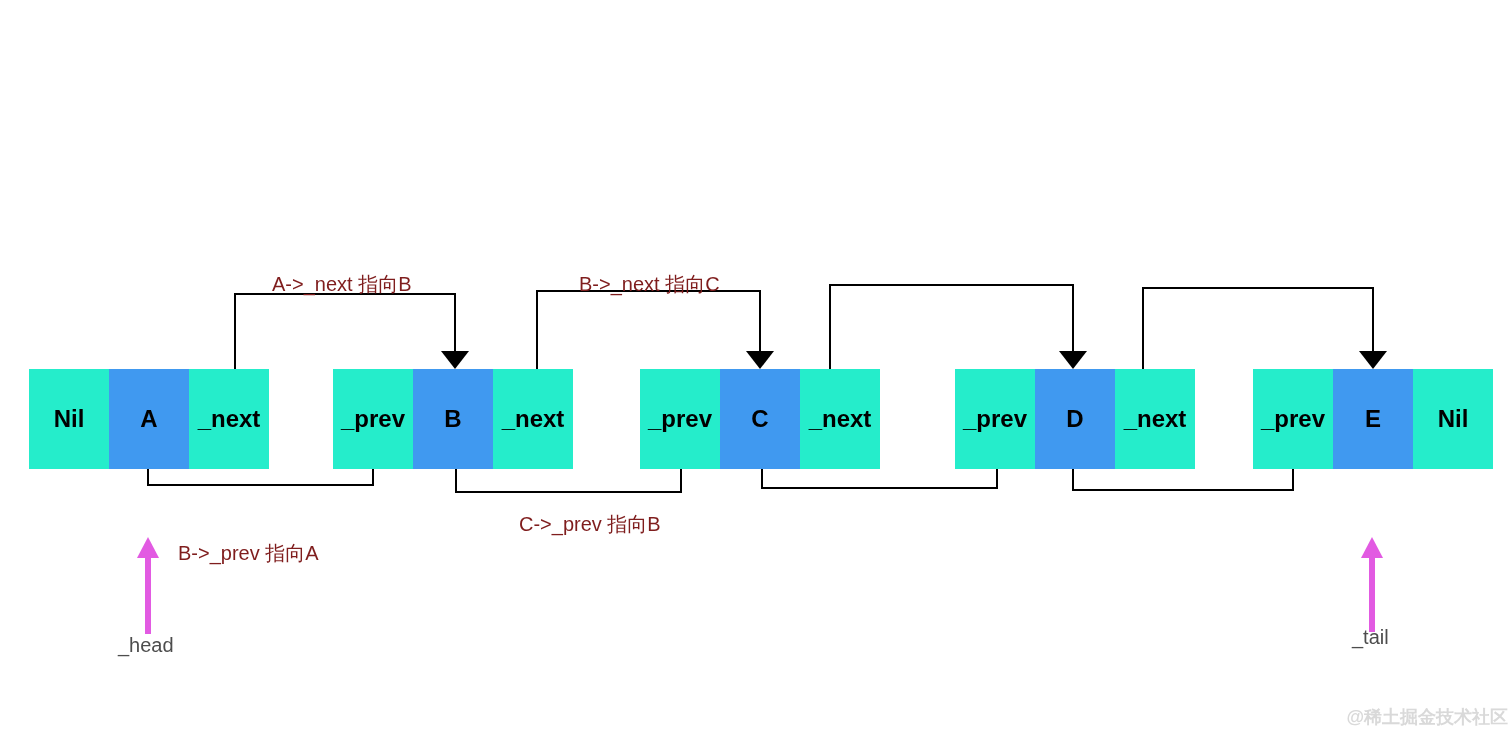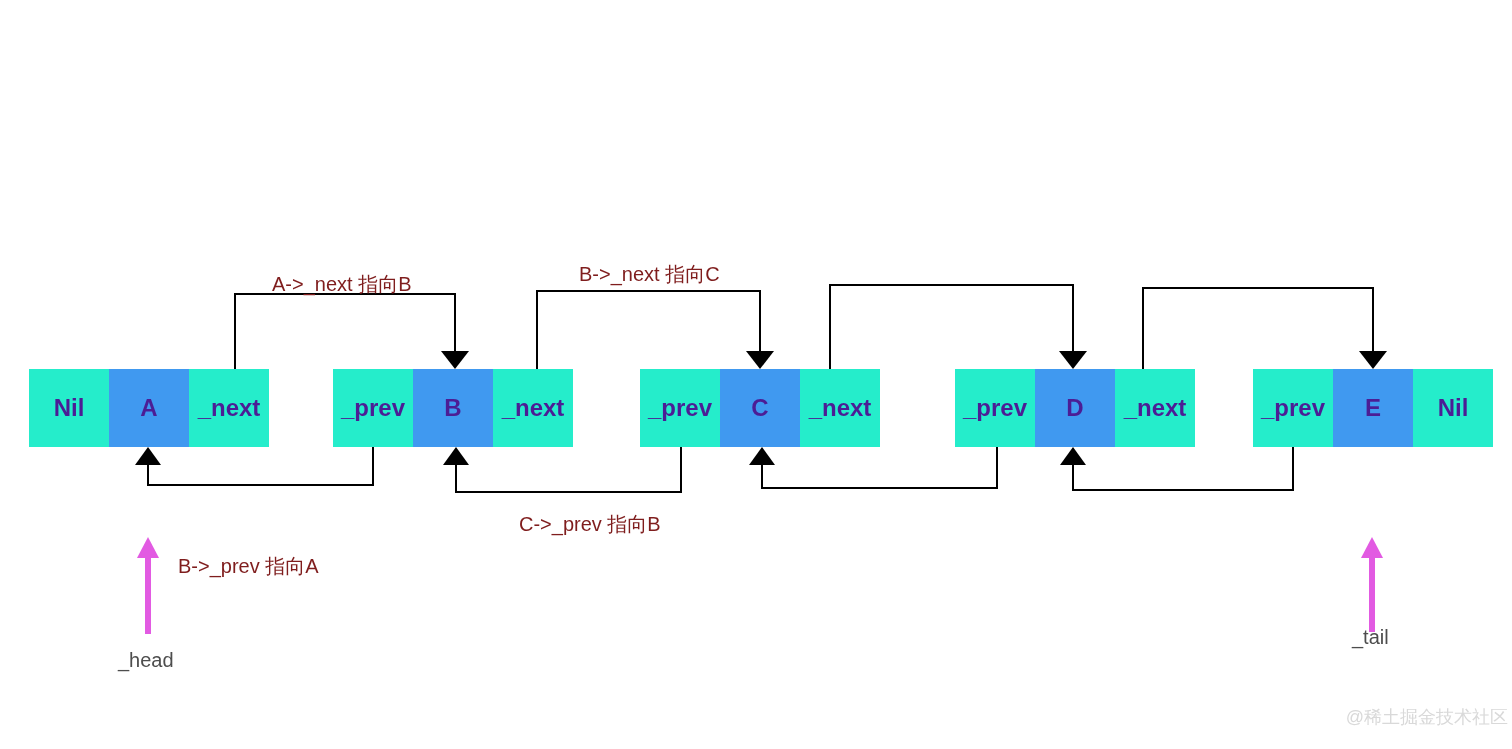--- a/index.html
+++ b/index.html
@@ -3,28 +3,28 @@
 <meta charset="utf-8">
 <style>
   html, body { margin:0; padding:0; background:#ffffff; }
   .canvas {
     position:relative; width:1512px; height:749px; background:#ffffff;
     overflow:hidden; font-family:"Liberation Sans", sans-serif;
   }
   .overlay { position:absolute; left:0; top:0; width:1512px; height:749px; }
   .node { position:absolute; top:369px; display:flex; width:240px; height:78px; }
   .cell {
-    width:80px; height:78px; display:flex; align-items:center; justify-content:center;
-    font-weight:bold; font-size:24px; color:#4c1d95;
+    width:80px; height:100px; display:flex; align-items:center; justify-content:center;
+    font-weight:bold; font-size:24px; color:#000000;
   }
   .cell.teal { background:#25EDCB; }
   .cell.blue { background:#4099F0; }
   .anno { position:absolute; color:#7f1d1d; font-size:20px; white-space:nowrap;margin-top:21px; }
   .ptr-label { position:absolute; color:#4d4d4d; font-size:20px; white-space:nowrap; }
-  .watermark { position:absolute; right:4px; top:705px; color:#D9D9D9; font-size:18px; white-space:nowrap; }
+  .watermark { position:absolute; right:4px; top:705px; color:#D9D9D9; font-size:18px; white-space:nowrap;font-weight:bold; }
 </style>
 </head>
 <body>
 
 <div class="canvas">
 
   <svg class="overlay" width="1512" height="749" viewBox="0 0 1512 749" fill="none" xmlns="http://www.w3.org/2000/svg">
 
     <path d="M235 369 V294 H455 V352" stroke="#000" stroke-width="2"></path>
     <polygon points="441,351 469,351 455,369" fill="#000"></polygon>
@@ -70,20 +70,20 @@
     <div class="cell blue">D</div>
     <div class="cell teal">_next</div>
   </div>
   <div class="node" style="left:1253px">
     <div class="cell teal">_prev</div>
     <div class="cell blue">E</div>
     <div class="cell teal">Nil</div>
   </div>
 
   <div class="anno" style="left:272px; top:250px">A-&gt;_next 指向B</div>
-  <div class="anno" style="left:579px; top:240px">B-&gt;_next 指向C</div>
-  <div class="anno" style="left:178px; top:532px">B-&gt;_prev 指向A</div>
+  <div class="anno" style="left:579px; top:250px">B-&gt;_next 指向C</div>
+  <div class="anno" style="left:178px; top:519px">B-&gt;_prev 指向A</div>
   <div class="anno" style="left:519px; top:490px">C-&gt;_prev 指向B</div>
-  <div class="ptr-label" style="left:118px; top:649px">_head</div>
+  <div class="ptr-label" style="left:118px; top:634px">_head</div>
   <div class="ptr-label" style="left:1352px; top:626px">_tail</div>
 
   <div class="watermark">@稀土掘金技术社区</div>
 </div>
 
 </body></html>

